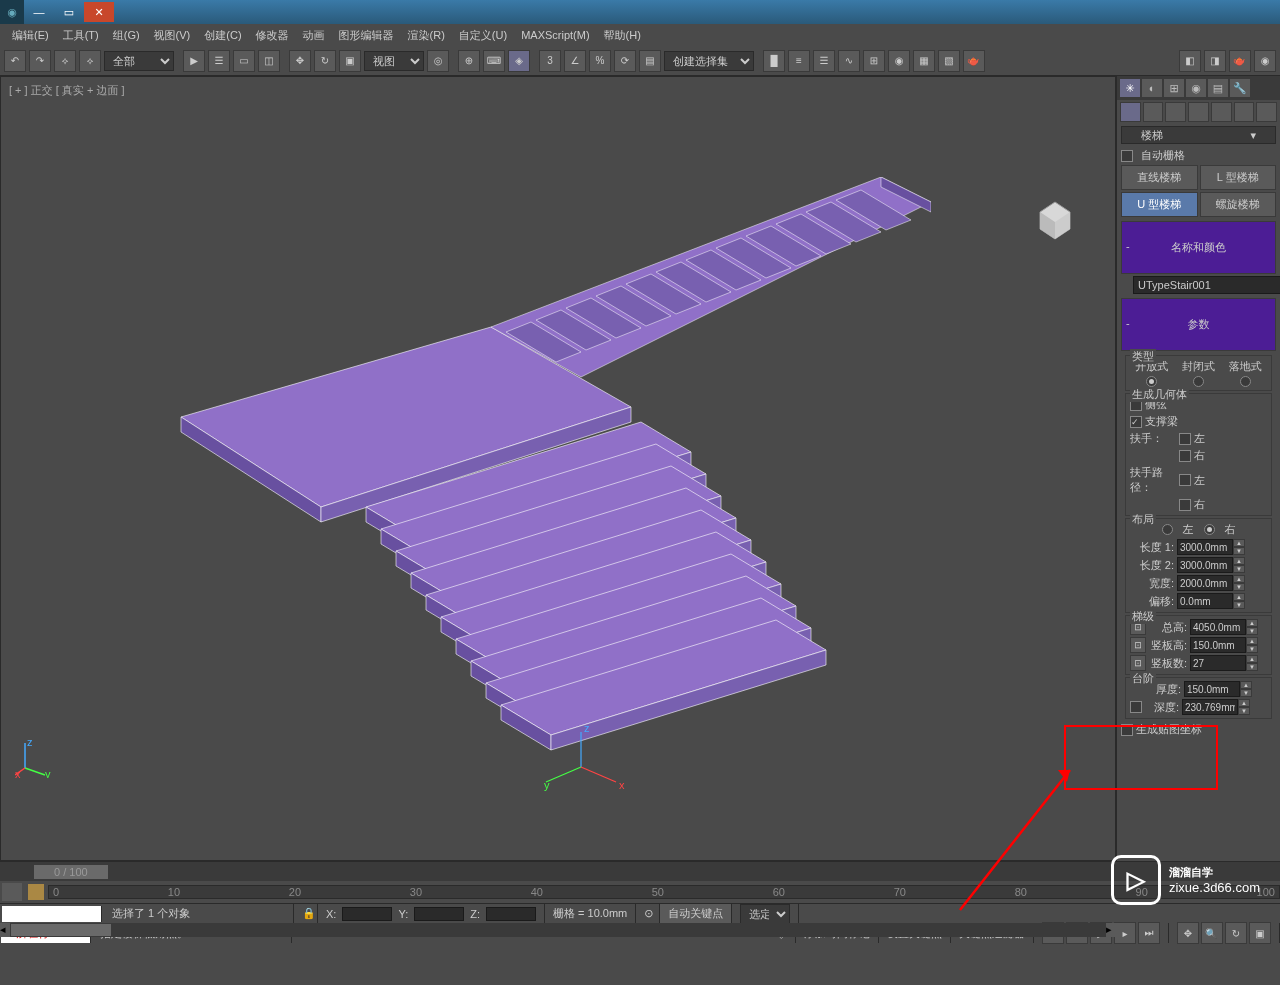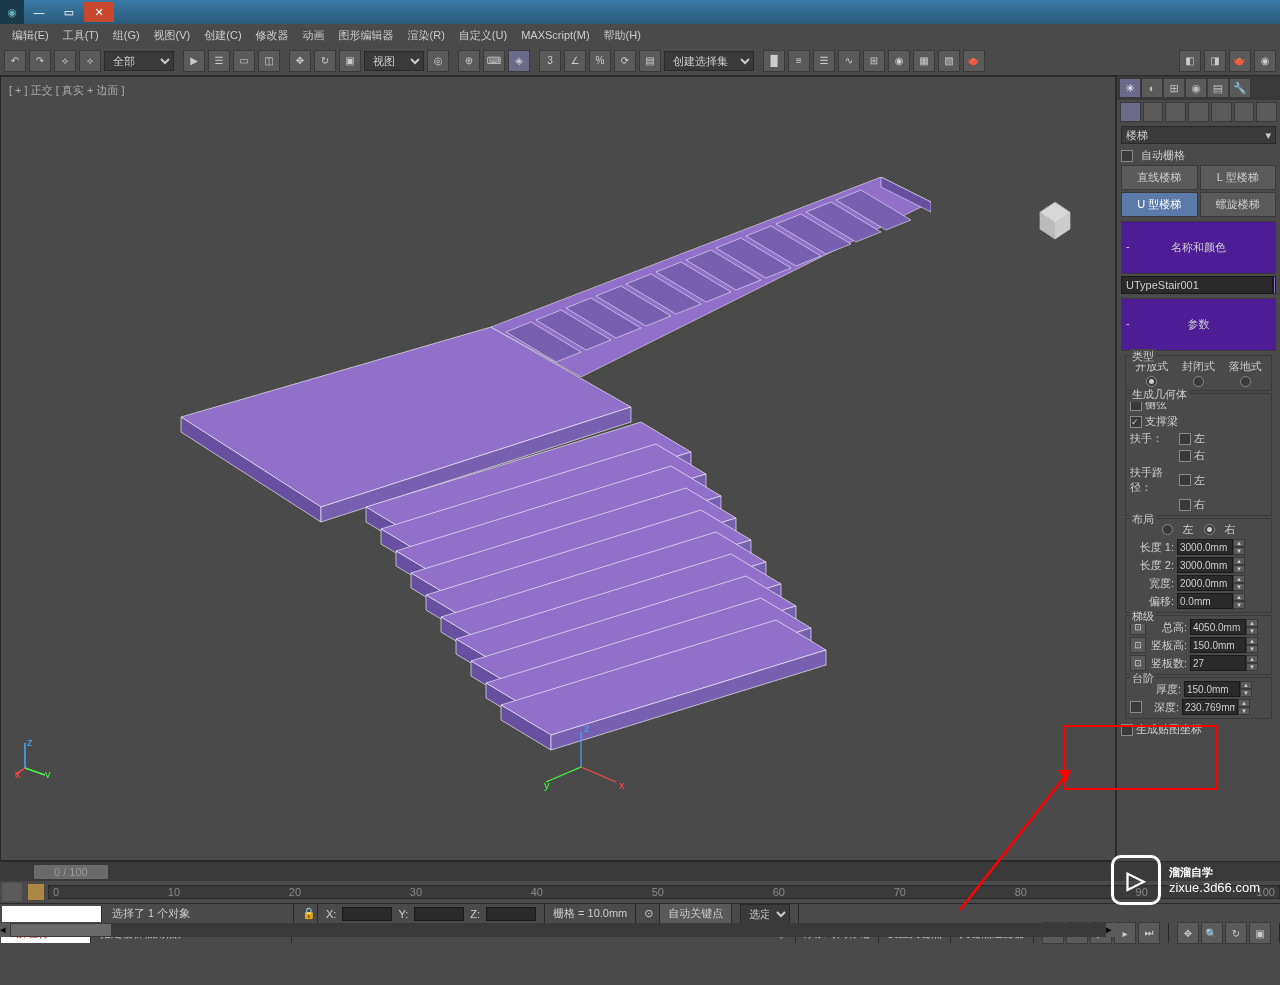--- a/index.html
+++ b/index.html
@@ -35,35 +35,35 @@
 .stairs-svg { position:absolute; top:100px; left:150px; }
 
 
 .panel { width:164px; background:#4a4a4a; border-left:1px solid #2a2a2a; display:flex; flex-direction:column; }
 .ptabs { display:flex; gap:2px; padding:3px; background:#3a3a3a; }
 .ptab { width:20px; height:18px; background:#5a5a5a; display:flex; align-items:center; justify-content:center; color:#bbb; font-size:11px; }
 .ptab.active { background:#6a6a8a; color:#fff; }
 .psubtabs { display:flex; gap:2px; padding:2px 3px; }
 .psub { width:22px; height:20px; background:#5a5a5a; border:1px solid #3a3a3a; }
 .psub.active { background:#6a6a8a; }
-.pdropdown { margin:2px 4px; height:18px; background:#3a3a3a; color:#ccc; border:1px solid #2a2a2a; display:flex; align-items:center; padding:0 4px; justify-content:space-between; }
+.pdropdown { margin:2px 4px; height:18px; background:#3a3a3a; color:#ccc; border:1px solid #2a2a2a; display:flex; align-items:center; padding:0 19px; justify-content:space-between; }
 .prow { display:flex; align-items:center; padding:2px 4px; color:#ccc; gap:8px; }
 .pgrid2 { display:flex; gap:2px; padding:0 4px 2px; }
 .pgbtn { flex:1; height:25px; background:#5a5a5a; border:1px solid #3a3a3a; color:#ccc; display:flex; align-items:center; justify-content:center; }
 .pgbtn.active { background:#5a7aaa; color:#fff; }
 .rollhead { background:#4c1d95; color:#ccc; padding:18px 4px; border:1px solid #3a3a3a; margin:2px 4px 0; text-align:center; position:relative; }
 .rollhead::before { content:"-"; position:absolute; left:4px; }
 .rollbody { padding:2px 4px; color:#ccc; }
 .fieldrow { display:flex; align-items:center; padding:1px 0; gap:3px; }
 .fieldlabel { flex:0 0 auto; text-align:right; }
 .spinner { display:flex; height:16px; }
 .spinner input { width:56px; background:#2a2a2a; color:#ccc; border:1px solid #1a1a1a; padding:0 2px; font-size:10px; }
 .spinner .spbtns { width:12px; display:flex; flex-direction:column; }
 .spinner .spbtns div { flex:1; background:#5a5a5a; border:1px solid #3a3a3a; font-size:6px; display:flex; align-items:center; justify-content:center; color:#ccc; }
-.namebox { display:flex; margin:2px 4px; gap:0; }
+.namebox { display:flex; margin:2px 16px; gap:0; }
 .namebox input { flex:1; background:#2a2a2a; color:#ccc; border:1px solid #1a1a1a; padding:2px 4px; }
 .swatch { width:18px; height:18px; background:#8866cc; border:1px solid #222; }
 .chk { width:12px; height:12px; border:1px solid #888; display:inline-block; background:#3a3a3a; }
 .chk.on::after { content:"✓"; color:#ccc; font-size:9px; position:relative; top:-2px; }
 .rad { width:11px; height:11px; border-radius:50%; border:1px solid #888; display:inline-block; background:#3a3a3a; position:relative; }
 .rad.on::after { content:""; width:5px; height:5px; border-radius:50%; background:#ccc; position:absolute; top:2px; left:2px; }
 .group { border:1px solid #3a3a3a; margin:2px 4px; padding:2px 4px; position:relative; }
 .group .gtitle { position:absolute; top:-7px; left:4px; background:#4a4a4a; padding:0 2px; }
 .linkbtn { width:16px; height:16px; background:#5a5a5a; border:1px solid #3a3a3a; display:inline-flex; align-items:center; justify-content:center; font-size:9px; }
 

